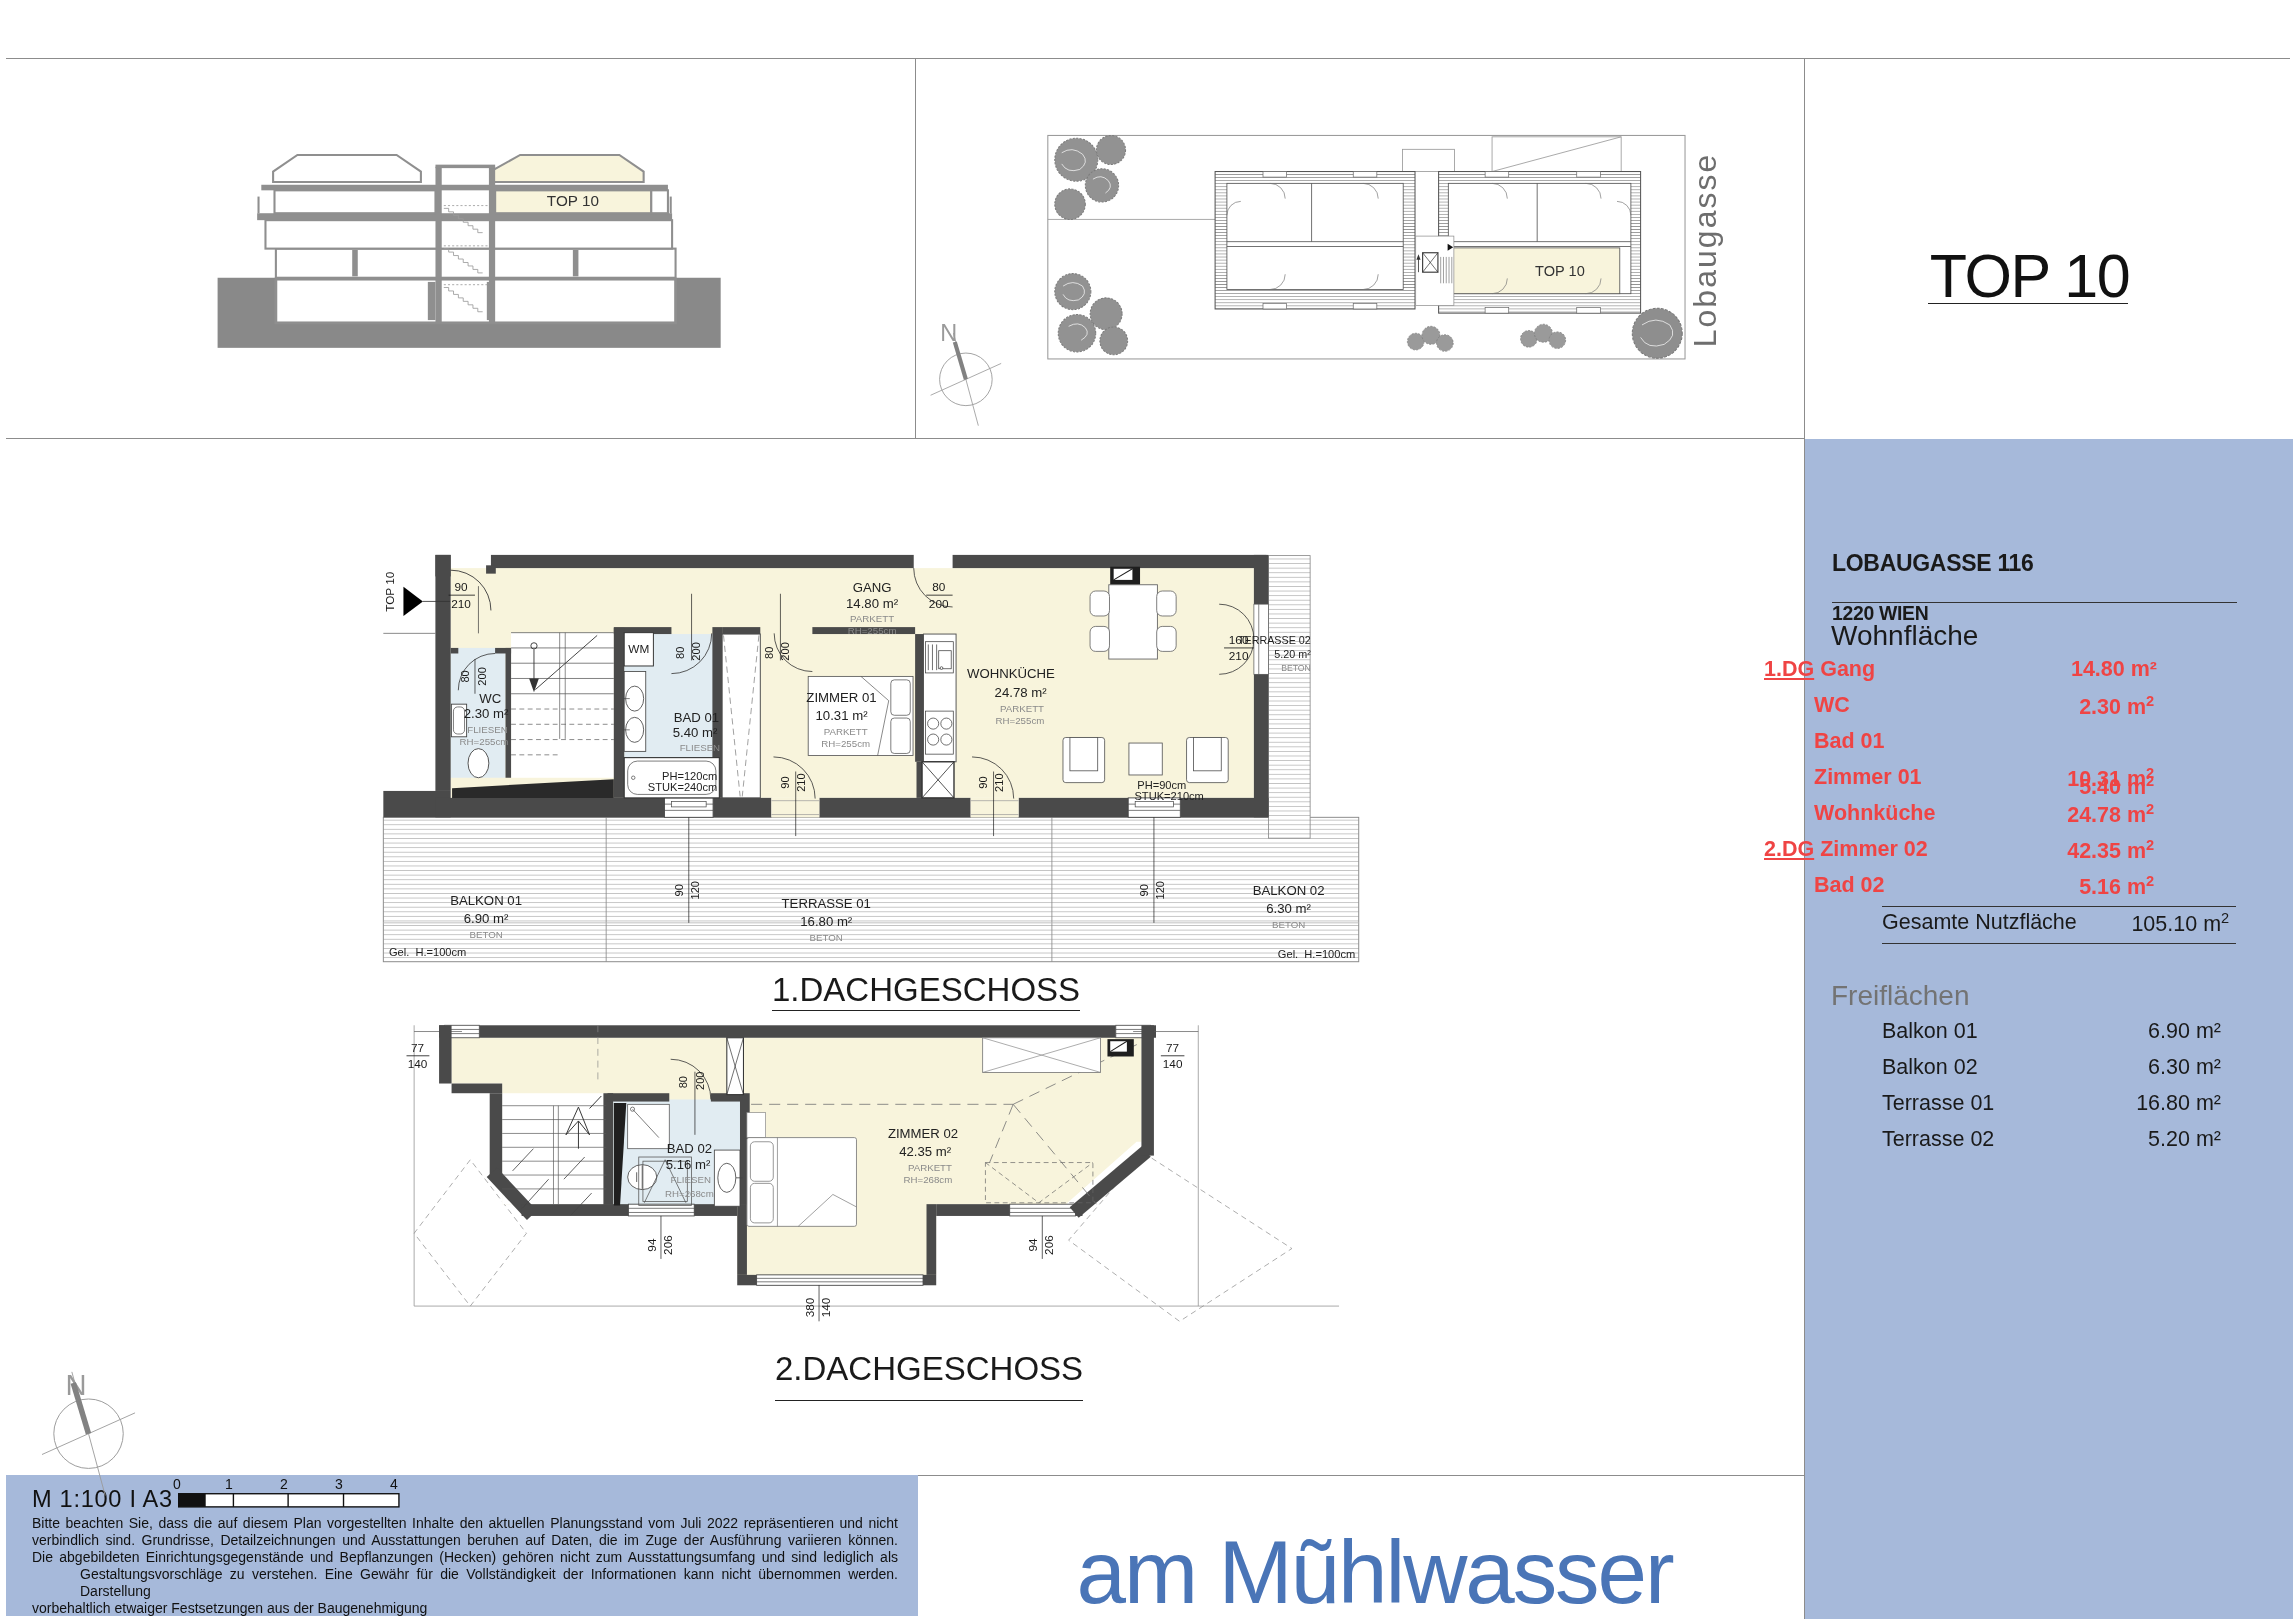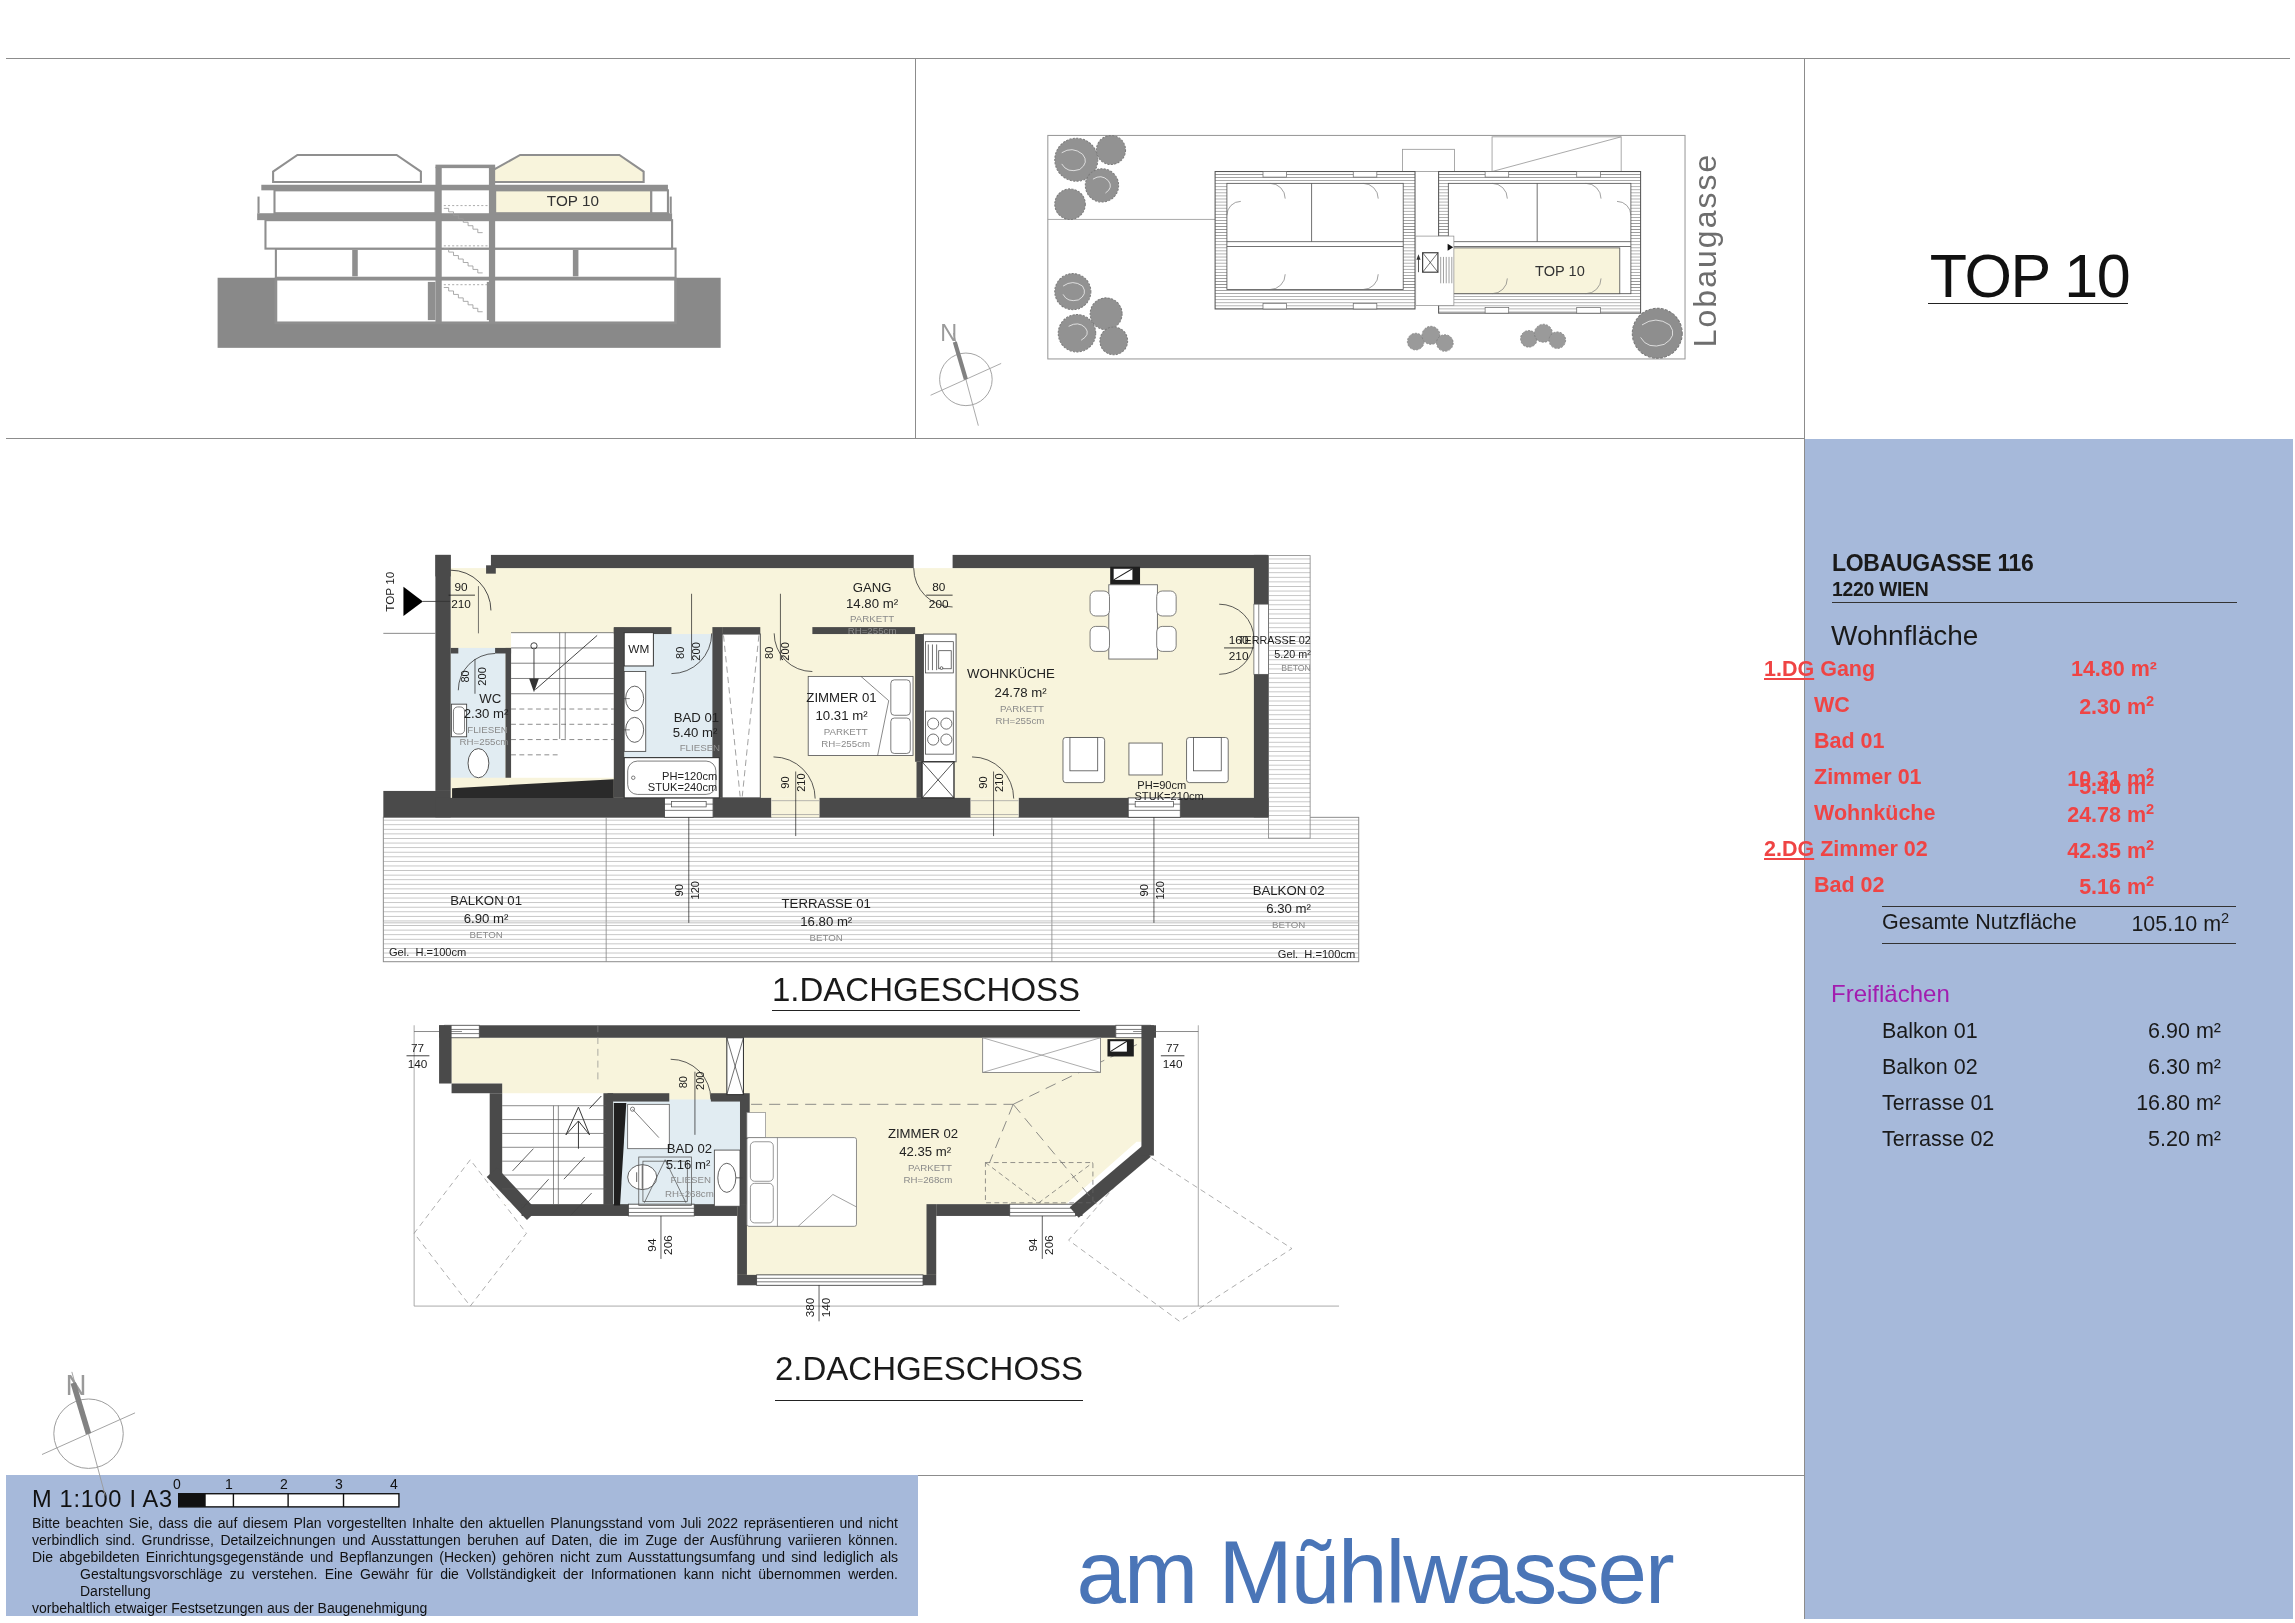--- a/index.html
+++ b/index.html
@@ -21,21 +21,21 @@
 
 <div class="abs" style="left:1804px;top:58px;width:1.4px;height:1561px;background:#8c8c8c;"></div>
 
 <div class="abs" style="left:1805px;top:439px;width:488px;height:1180px;background:#a6b9da;"></div>
 
 <div class="abs" style="left:1929px;top:241px;width:201px;text-align:center;font-size:61px;color:#111;letter-spacing:-1.4px;white-space:nowrap;">TOP 10</div>
 
 <div class="abs" style="left:1928px;top:303px;width:200px;height:1.4px;background:#222;"></div>
 
 <div class="abs" style="left:1832px;top:550px;font-size:23px;font-weight:bold;color:#1a1a1a;letter-spacing:-0.3px;">LOBAUGASSE 116</div>
-<div class="abs" style="left:1832px;top:578px;font-size:19.4px;font-weight:bold;color:#1a1a1a;letter-spacing:-0.3px;">1220 WIEN</div>
+<div class="abs" style="left:1832px;top:602px;font-size:19.4px;font-weight:bold;color:#1a1a1a;letter-spacing:-0.3px;">1220 WIEN</div>
 
 <div class="abs" style="left:1832px;top:602px;width:405px;height:1.4px;background:#333;"></div>
 
 <div class="abs" style="left:1831px;top:620px;font-size:28px;color:#1a1a1a;">Wohnfläche</div>
 
 <div class="abs" style="left:1764px;top:657px;width:393px;font-size:21.5px;color:#ef4444;font-weight:bold;">
 
   <div style="position:relative;height:36px;"><span style="text-decoration:underline;">1.DG</span> Gang<span style="position:absolute;right:0;">14.80 m²</span></div>
 
   <div style="position:relative;height:36px;"><span style="margin-left:50px;">WC</span><span style="position:absolute;right:2.8px;">2.30 m<sup style="font-size:14.6px;">2</sup></span></div>
@@ -50,21 +50,21 @@
 
   <div style="position:relative;height:36px;"><span style="margin-left:50px;">Bad 02</span><span style="position:absolute;right:2.8px;">5.16 m<sup style="font-size:14.6px;">2</sup></span></div>
 </div>
 
 <div class="abs" style="left:1882px;top:906px;width:354px;height:1.4px;background:#333;"></div>
 
 <div class="abs" style="left:1882px;top:910px;width:343px;font-size:21.5px;color:#1a1a1a;">Gesamte Nutzfläche<span style="position:absolute;right:-4.2px;">105.10 m<sup style="font-size:14.6px;">2</sup></span></div>
 
 <div class="abs" style="left:1882px;top:943px;width:354px;height:1.4px;background:#333;"></div>
 
-<div class="abs" style="left:1831px;top:980px;font-size:24px;color:#a21caf;">Freiflächen</div>
+<div class="abs" style="left:1831px;top:980px;font-size:28px;color:#737373;">Freiflächen</div>
 
 <div class="abs" style="left:1832px;top:1019px;width:389px;font-size:21.5px;color:#1a1a1a;">
 
   <div style="position:relative;height:36px;"><span style="margin-left:50px;">Balkon 01</span><span style="position:absolute;right:0;">6.90 m²</span></div>
 
   <div style="position:relative;height:36px;"><span style="margin-left:50px;">Balkon 02</span><span style="position:absolute;right:0;">6.30 m²</span></div>
 
   <div style="position:relative;height:36px;"><span style="margin-left:50px;">Terrasse 01</span><span style="position:absolute;right:0;">16.80 m²</span></div>
 
   <div style="position:relative;height:36px;"><span style="margin-left:50px;">Terrasse 02</span><span style="position:absolute;right:0;">5.20 m²</span></div>

